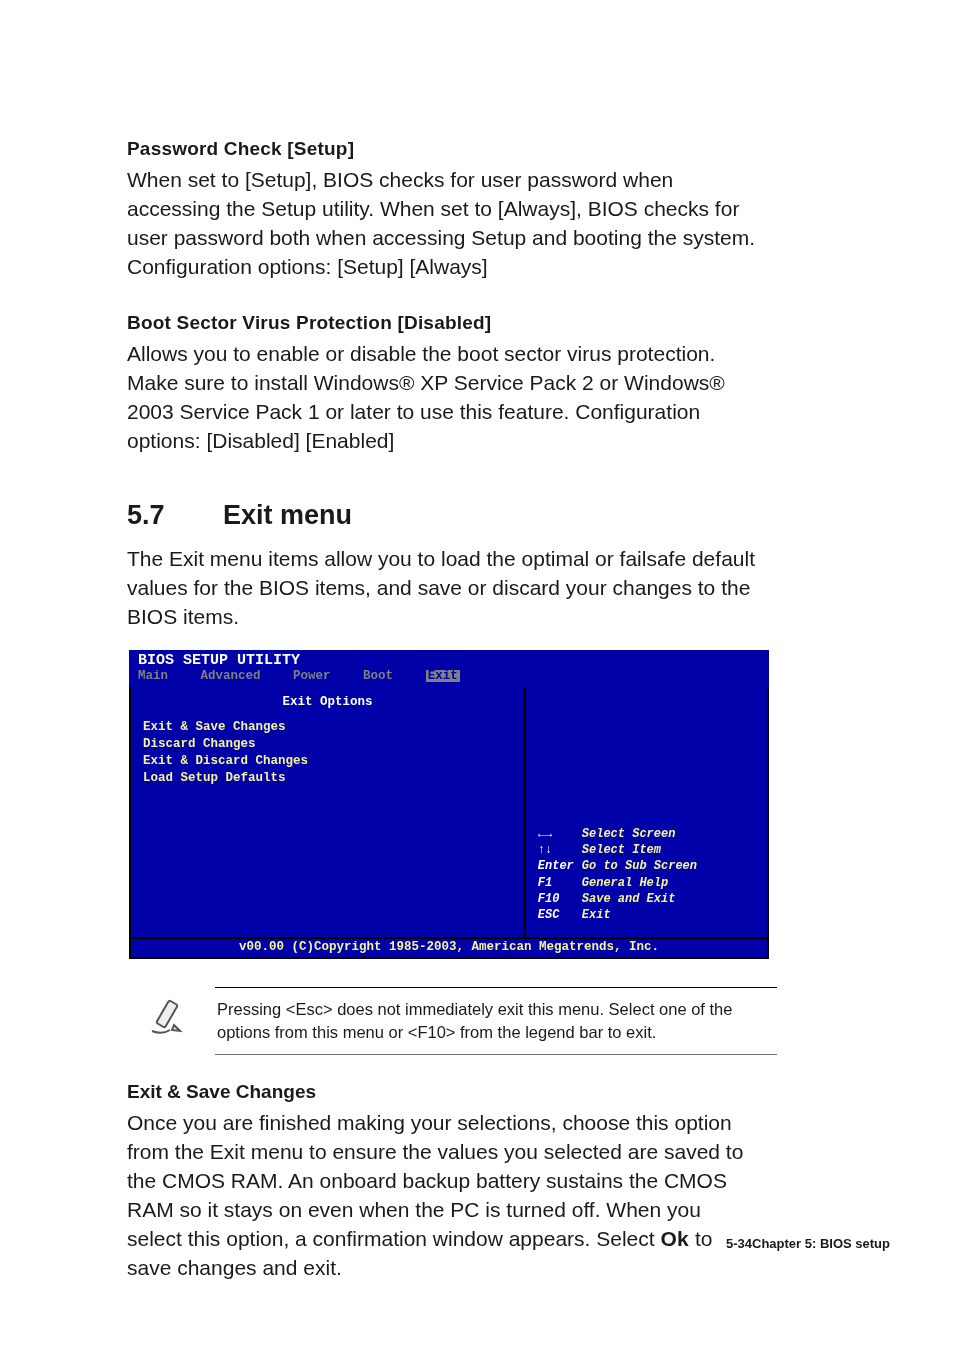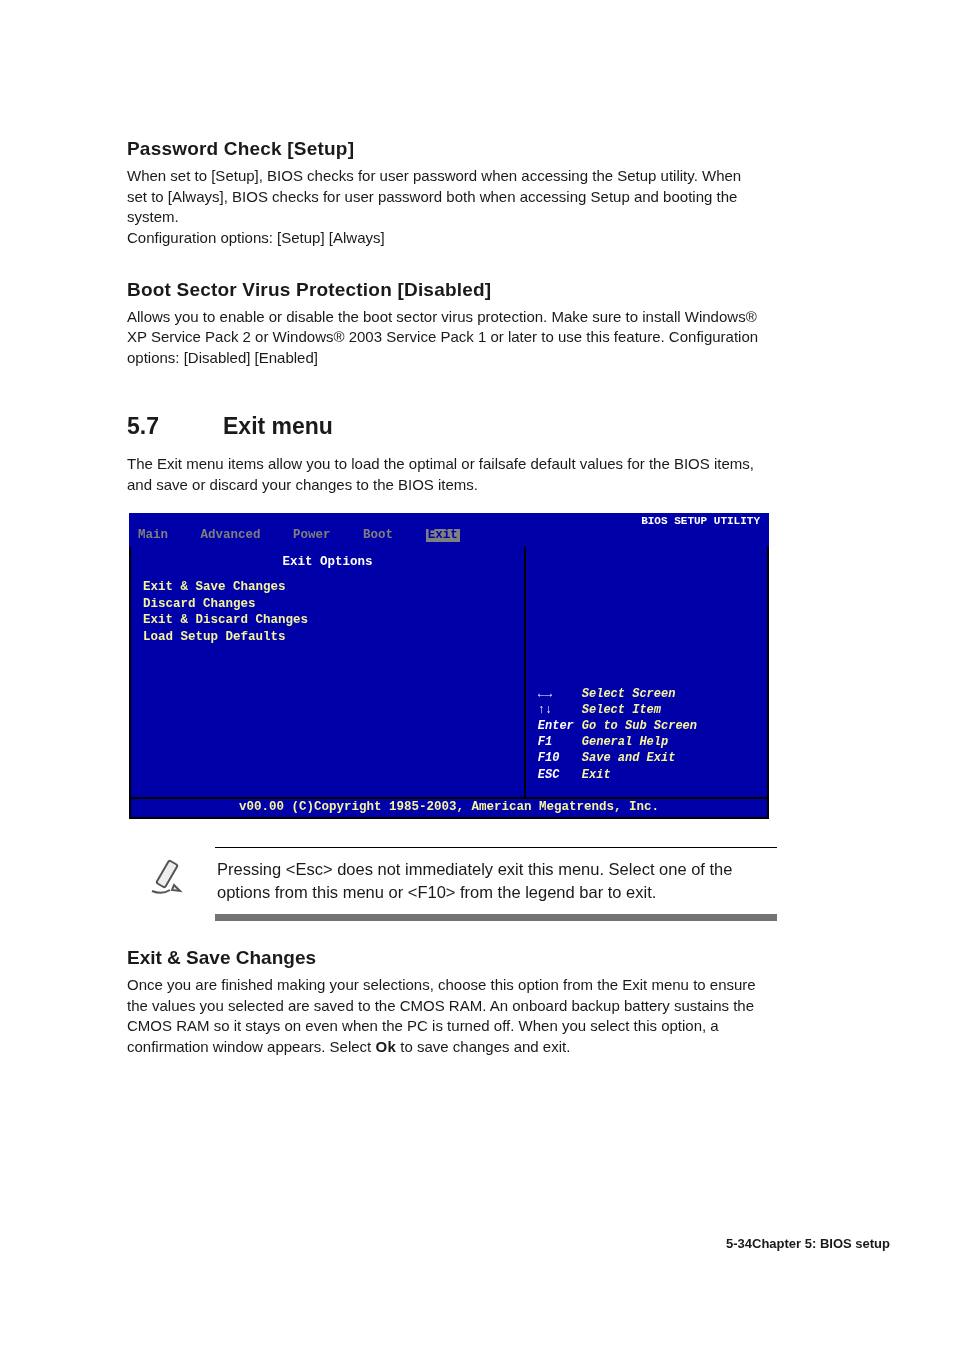--- a/index.html
+++ b/index.html
@@ -25,27 +25,27 @@
   }
   h3.item {
     font-family: Arial, Helvetica, sans-serif;
     font-weight:700;
     font-size:19px;
     margin:0 0 6px 0;
     letter-spacing:0.2px;
   }
   p.body {
     margin:0 16px 30px 0;
-    font-size:15px;
+    font-size:21px;
     line-height:1.38;
   }
   h1.sec {
     margin:44px 0 14px 0;
     font-weight:800;
-    font-size:23px;
+    font-size:27px;
   }
   h1.sec .num { display:inline-block; width:96px; }
   h3.sub {
     font-weight:700;
     font-size:19px;
     margin:26px 0 6px 0;
   }
   .ok { font-weight:800; letter-spacing:0.3px; }
 
   
@@ -56,25 +56,25 @@
     font-size:12.5px;
   }
   .bios .tabbar {
     background: var(--bios-blue);
     color: var(--bios-grey);
     font-weight:700;
     padding:3px 9px 5px 9px;
     line-height:1;
   }
   .bios .tabbar .title {
-    text-align:right;
+    text-align:left;
     color: var(--bios-white);
     font-weight:700;
     margin-bottom:2px;
-    font-size:11px;
+    font-size:15px;
   }
   .bios .tabs span { display:inline-block; margin-right:25px; }
   .bios .tabs span.sel { background: var(--bios-grey); color: var(--bios-blue); padding:0 2px; }
 
   .bios .panels {
     display:flex;
     border-top: none;
   }
   .bios .left, .bios .right {
     background: var(--bios-blue);
@@ -123,21 +123,21 @@
     align-items:flex-start;
   }
   .note-wrap .icon-cell {
     width:88px;
     display:flex; align-items:center; justify-content:center;
     padding-top:10px;
   }
   .note-wrap .txt {
     flex:1;
     border-top:1px solid #000;
-    border-bottom:7px solid #737373;
+    border-bottom:1px solid #737373;
     padding:10px 2px 10px 2px;
     font-size:16.5px;
     line-height:1.4;
   }
 
   
   .footer {
     position:absolute;
     left:96px; bottom:100px;
     width:794px;

